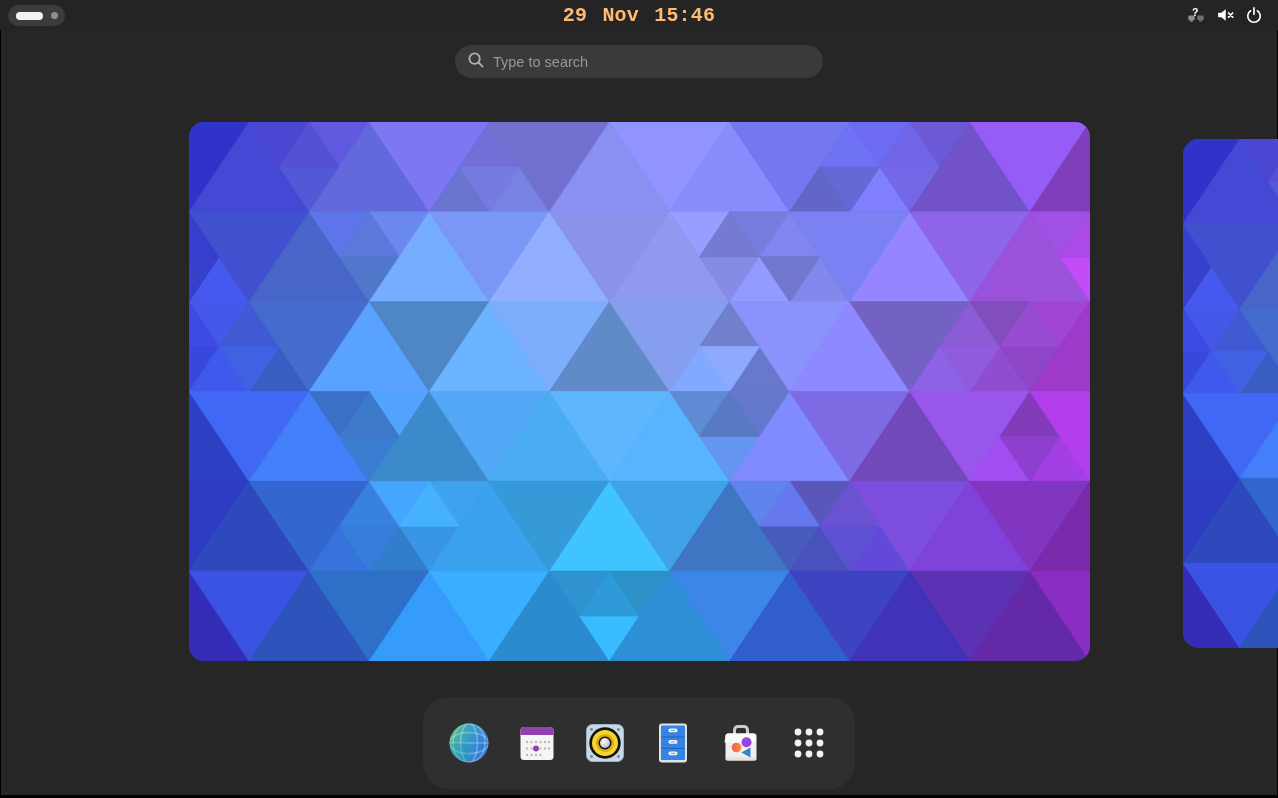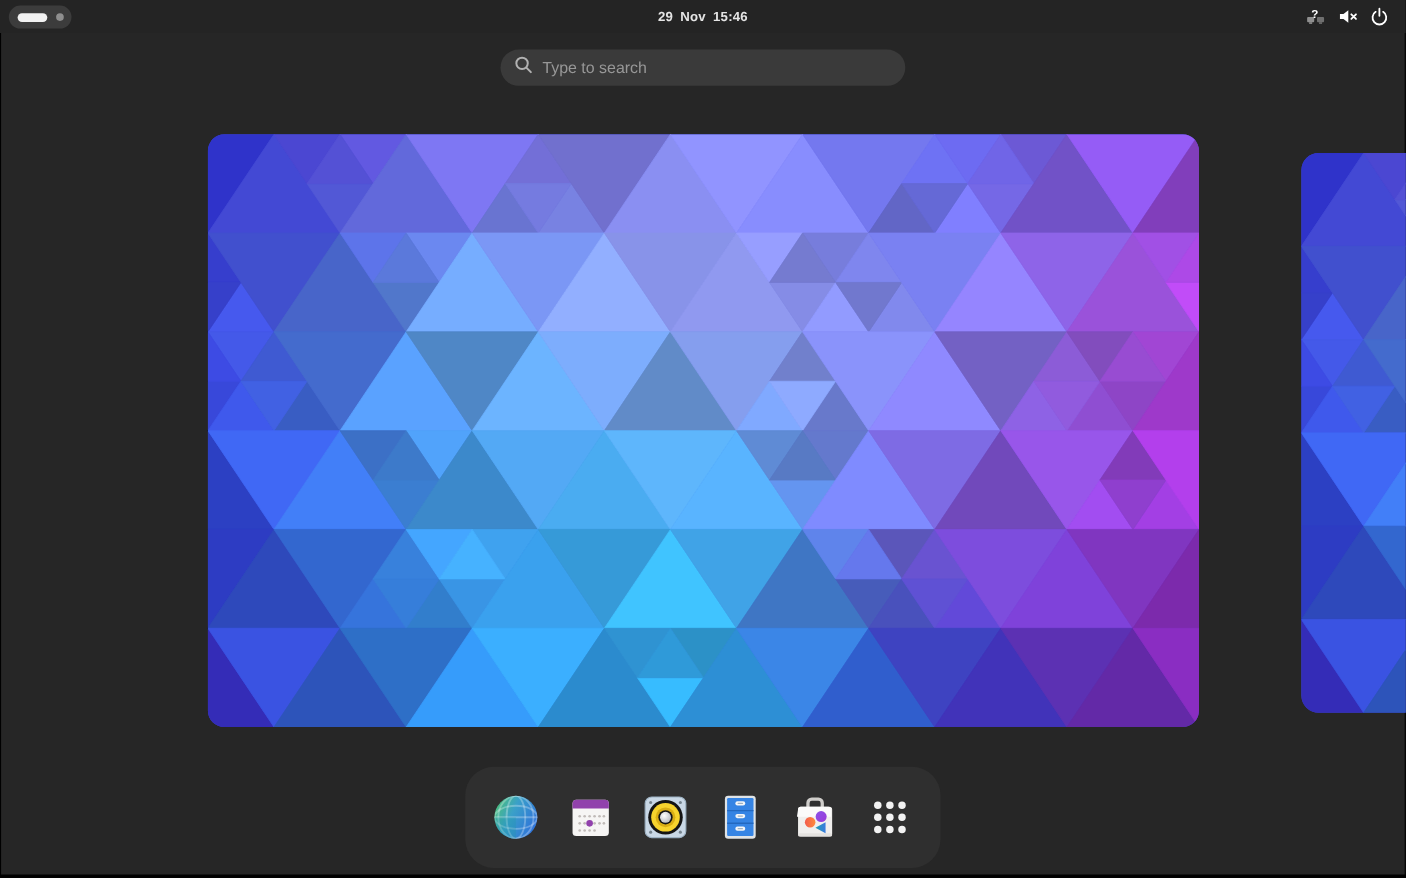--- a/index.html
+++ b/index.html
@@ -12,22 +12,22 @@
   }
   
   .topbar { position:absolute; left:0; top:0; width:100%; height:30px;
     background:#242424; display:flex; align-items:center; }
   .ws-indicator { position:absolute; left:8px; top:5px; width:57px; height:21px;
     background:#3c3c3c; border-radius:11px; display:flex; align-items:center;
     justify-content:center; gap:8px; cursor:pointer; }
   .ws-pill-active { width:27px; height:8px; border-radius:4px; background:#f2f2f2; }
   .ws-dot { width:7px; height:7px; border-radius:50%; background:#8f8f8f; }
   .clock { position:absolute; left:50%; top:0; transform:translateX(-50%);
-    height:30px; display:flex; align-items:center; color:#e5e5e5;
-    font-size:12px; font-weight:700; letter-spacing:.2px; word-spacing:3px; cursor:pointer; }
+    height:30px; display:flex; align-items:center; color:#fdba74;
+    font-size:20px; font-weight:700; letter-spacing:.2px; word-spacing:3px; cursor:pointer;font-family:Liberation Mono, monospace; }
   .status-area { position:absolute; right:8px; top:0; height:30px; display:flex;
     align-items:center; gap:5px; padding:0 4px; cursor:pointer; }
   .status-icon { width:24px; height:24px; display:flex; align-items:center; justify-content:center; }
   
   .search-box { position:absolute; left:50%; top:45px; transform:translateX(-50%);
     width:368px; height:33px; background:#3a3a3a; border-radius:17px;
     display:flex; align-items:center; padding:0 12px; gap:8px; }
   .search-box input { flex:1; background:transparent; border:none; outline:none;
     color:#d6d6d6; font-size:14.5px; font-family:inherit; }
   .search-box input::placeholder { color:#979797; }

